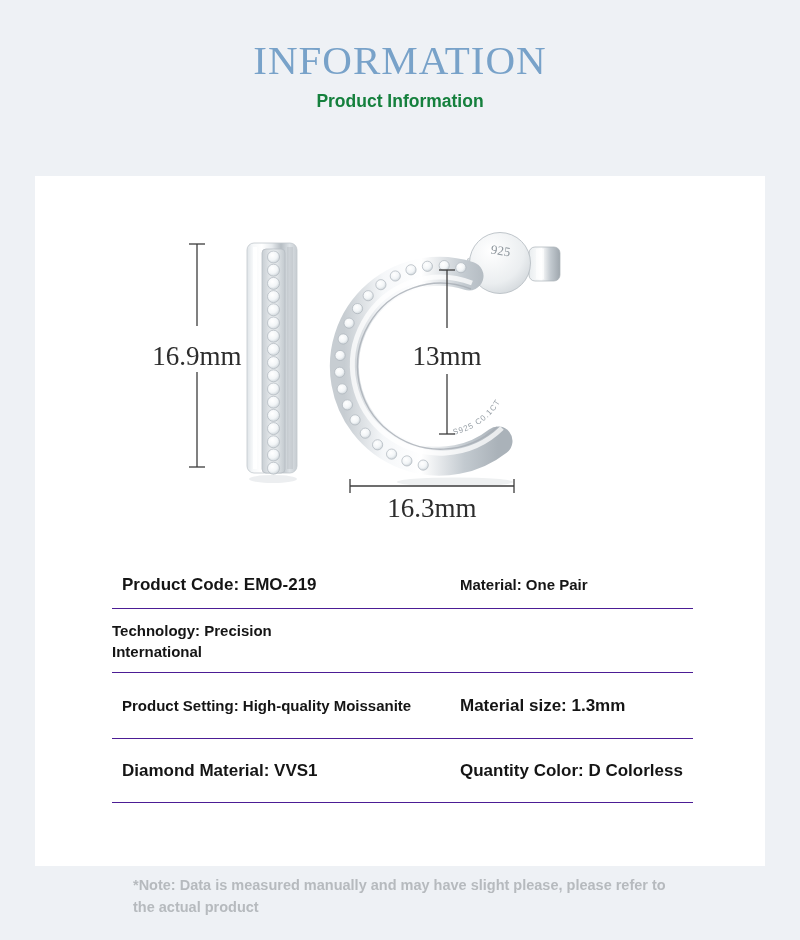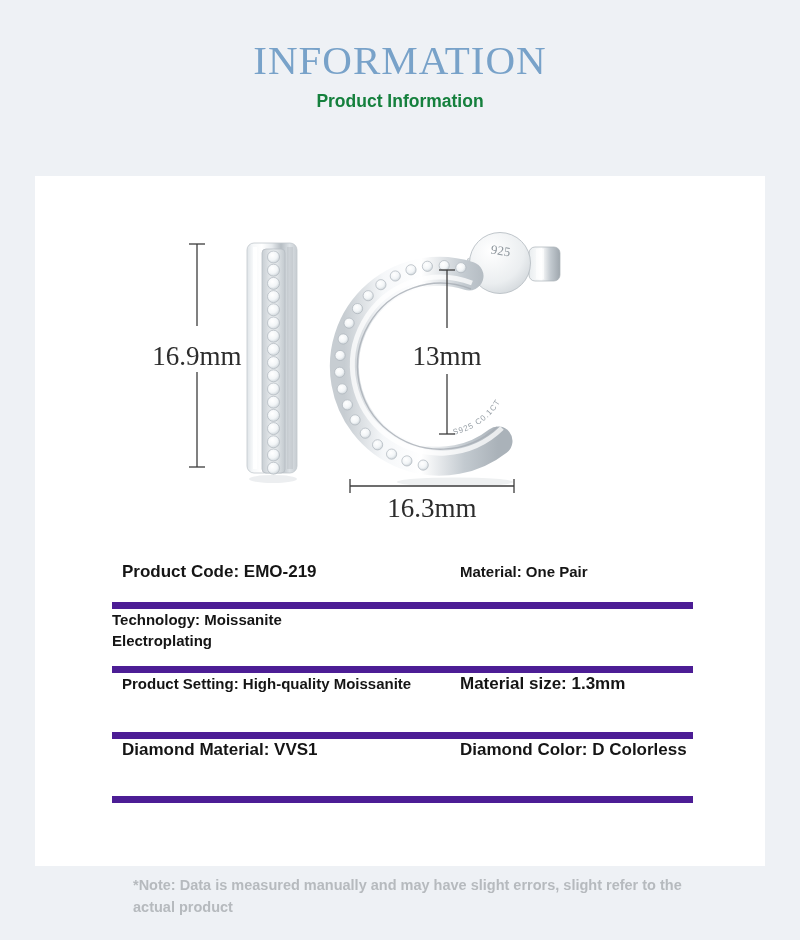--- a/index.html
+++ b/index.html
@@ -44,21 +44,22 @@
 
   .diagram-svg { position: absolute; left: 0; top: 0; }
 
   .spec-table {
     position: absolute;
     left: 77px; top: 385px;
     width: 581px;
   }
   .spec-row {
     display: flex;
-    border-bottom: 7px solid #4c1d95;
+    align-items: center;
+    border-bottom: 1px solid #4c1d95;
   }
   .spec-row.r1 { height: 48px; }
   .spec-row.r2 { height: 64px; }
   .spec-row.r3 { height: 66px; }
   .spec-row.r4 { height: 64px; }
   .spec-cell { color: #151515; font-weight: 700; line-height: 21px; }
   .cell-left  { width: 348px; padding-left: 10px; }
   .cell-left .inner { max-width: 290px; }
   .cell-right { width: 233px; }
   .fs-lg { font-size: 17px; }
@@ -246,37 +247,37 @@
       <div class="spec-row r1">
         <div class="spec-cell cell-left fs-lg">
             <div class="inner">Product Code: EMO-219</div>
           </div>
         <div class="spec-cell cell-right fs-sm">
             <div class="inner">Material: One Pair</div>
           </div>
       </div>
       <div class="spec-row r2">
         <div class="spec-cell cell-right fs-sm">
-            <div class="inner">Technology: Moissanite Electroplating</div>
+            <div class="inner">Technology: Precision International</div>
           </div>
       </div>
       <div class="spec-row r3">
         <div class="spec-cell cell-left fs-sm">
             <div class="inner">Product Setting: High-quality Moissanite</div>
           </div>
         <div class="spec-cell cell-right fs-lg">
             <div class="inner">Material size: 1.3mm</div>
           </div>
       </div>
       <div class="spec-row r4">
         <div class="spec-cell cell-left fs-lg">
             <div class="inner">Diamond Material: VVS1</div>
           </div>
         <div class="spec-cell cell-right fs-lg">
-            <div class="inner">Diamond Color: D Colorless</div>
+            <div class="inner">Quantity Color: D Colorless</div>
           </div>
       </div>
     </div>
   </div>
 
-  <div class="note">*Note: Data is measured manually and may have slight errors, slight refer to the actual product</div>
+  <div class="note">*Note: Data is measured manually and may have slight please, please refer to the actual product</div>
 
 </div>
 
 </body></html>

